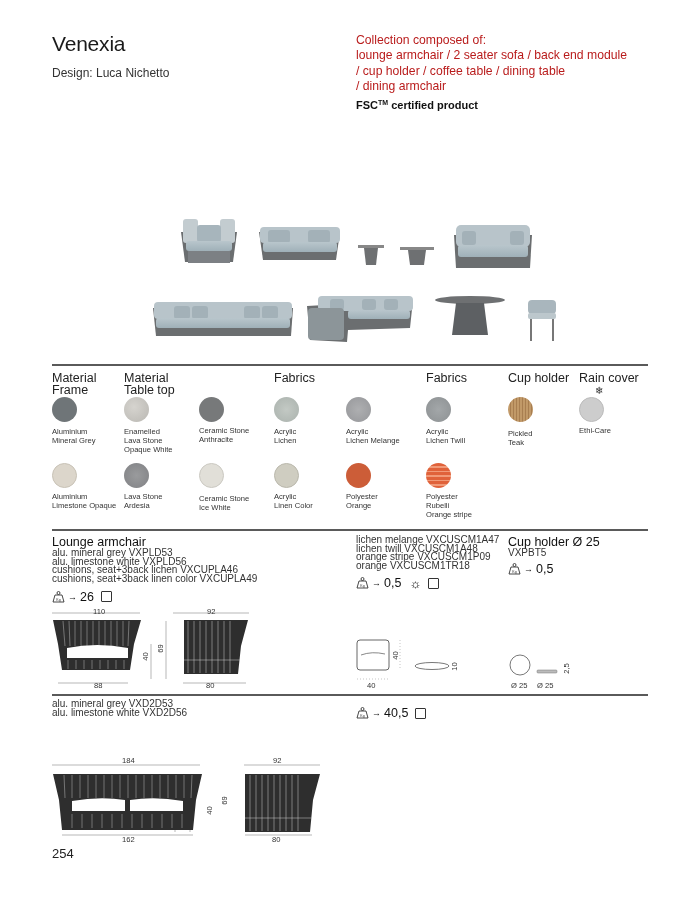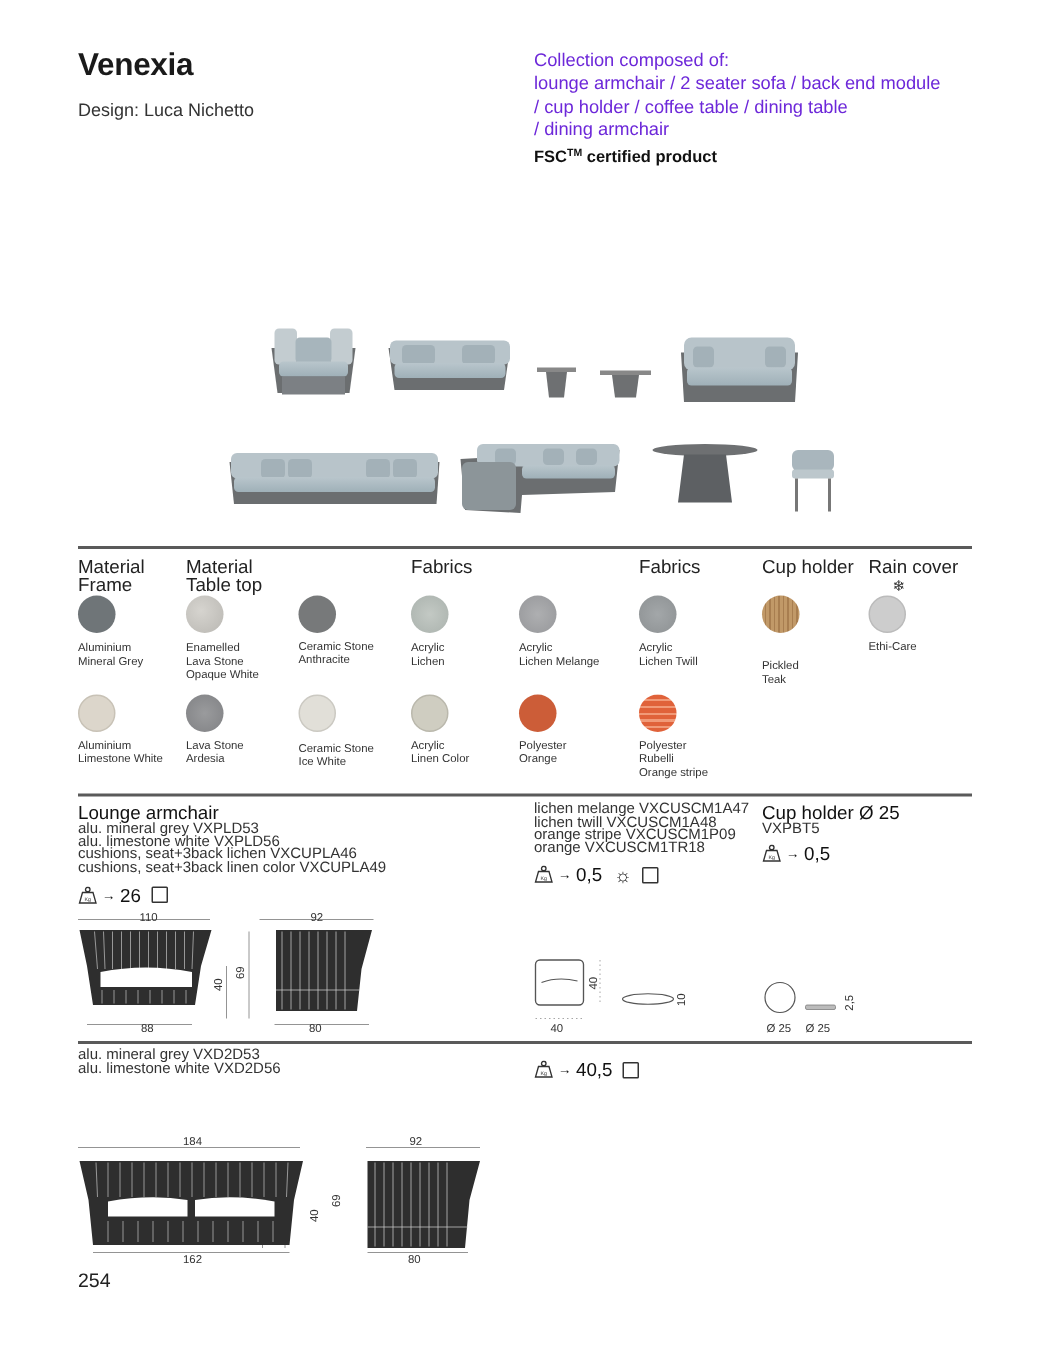--- a/index.html
+++ b/index.html
@@ -1,22 +1,22 @@
 <!DOCTYPE html>
 <html><head>
 <meta charset="utf-8">
 <style>
   * { box-sizing: border-box; margin: 0; padding: 0; }
   html, body { width: 700px; height: 912px; background: #ffffff; overflow: hidden; }
   body { font-family: "Liberation Sans", sans-serif; color: #1a1a1a; position: relative; }
   .abs { position: absolute; }
 
-  .title { left: 52px; top: 32px; font-size: 21px; font-weight: bold; letter-spacing: -0.2px; }
+  .title { left: 52px; top: 32px; font-size: 21px; font-weight: normal; letter-spacing: -0.2px; }
   .designer { left: 52px; top: 66px; font-size: 12px; color: #333; }
-  .collection { left: 356px; top: 33px; font-size: 12.2px; line-height: 15.3px; color: #6d28d9; width: 300px; }
+  .collection { left: 356px; top: 33px; font-size: 12.2px; line-height: 15.3px; color: #b91c1c; width: 300px; }
   .fsc { left: 356px; top: 99px; font-size: 11px; font-weight: bold; color: #111; }
   .fsc sup { font-size: 7px; vertical-align: 4px; }
 
   .rule { height: 1.5px; background: #5a5a5a; left: 52px; width: 596px; }
 
   .hdr { font-size: 12.5px; line-height: 12px; color: #222; }
   .swatch { width: 25px; height: 25px; border-radius: 50%; }
   .sw-label { font-size: 7.6px; line-height: 8.8px; color: #333; }
 
   .prod-title { font-size: 12.5px; color: #111; line-height: 13px; }
@@ -171,37 +171,37 @@
 </div>
 <div class="abs" style="left:426px;top:397px">
   <div class="swatch" style="background:radial-gradient(circle,#a3a7a9,#8d9193)"></div>
   <div class="sw-label" style="margin-top:6px">
       <div>Acrylic</div>
       <div>Lichen Twill</div>
     </div>
 </div>
 <div class="abs" style="left:508px;top:397px">
   <div class="swatch" style="background:repeating-linear-gradient(90deg,#c19968 0 2px,#a87e50 2px 3px)"></div>
-  <div class="sw-label" style="margin-top:18px">
+  <div class="sw-label" style="margin-top:8px">
       <div>Pickled</div>
       <div>Teak</div>
     </div>
 </div>
 <div class="abs" style="left:579px;top:397px">
   <div class="swatch" style="background:#cdcdcd;border:1px solid #bbb"></div>
   <div class="sw-label" style="margin-top:5px">
       <div>Ethi-Care</div>
     </div>
 </div>
 
 <div class="abs" style="left:52px;top:463px">
   <div class="swatch" style="background:#dcd6cb;border:1px solid #c8c2b6"></div>
   <div class="sw-label" style="margin-top:5px">
       <div>Aluminium</div>
-      <div>Limestone White</div>
+      <div>Limestone Opaque</div>
     </div>
 </div>
 <div class="abs" style="left:124px;top:463px">
   <div class="swatch" style="background:radial-gradient(circle,#9a9b9d,#808184)"></div>
   <div class="sw-label" style="margin-top:5px">
       <div>Lava Stone</div>
       <div>Ardesia</div>
     </div>
 </div>
 <div class="abs" style="left:199px;top:463px">

